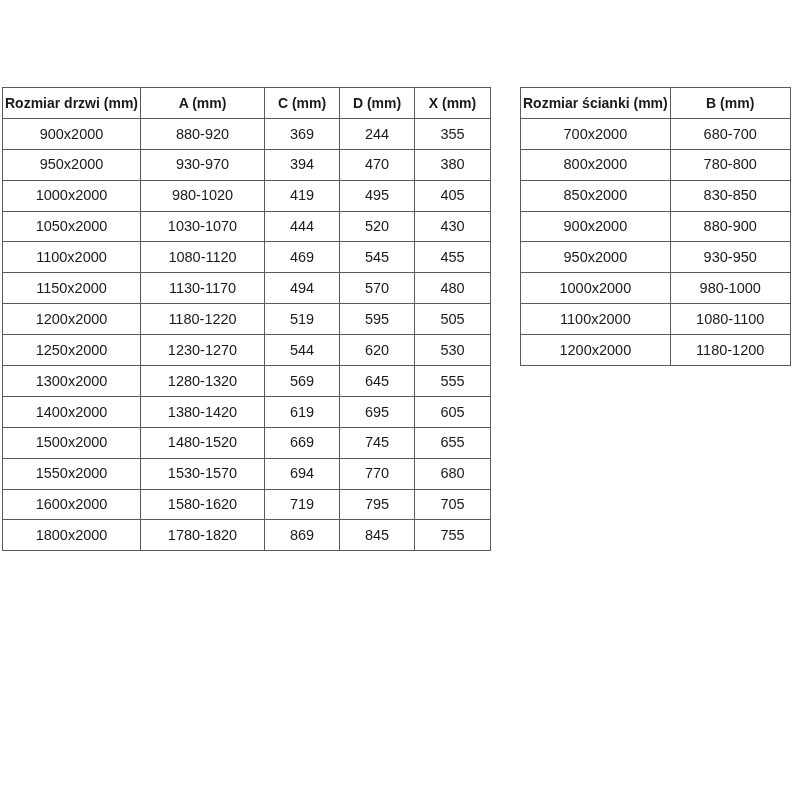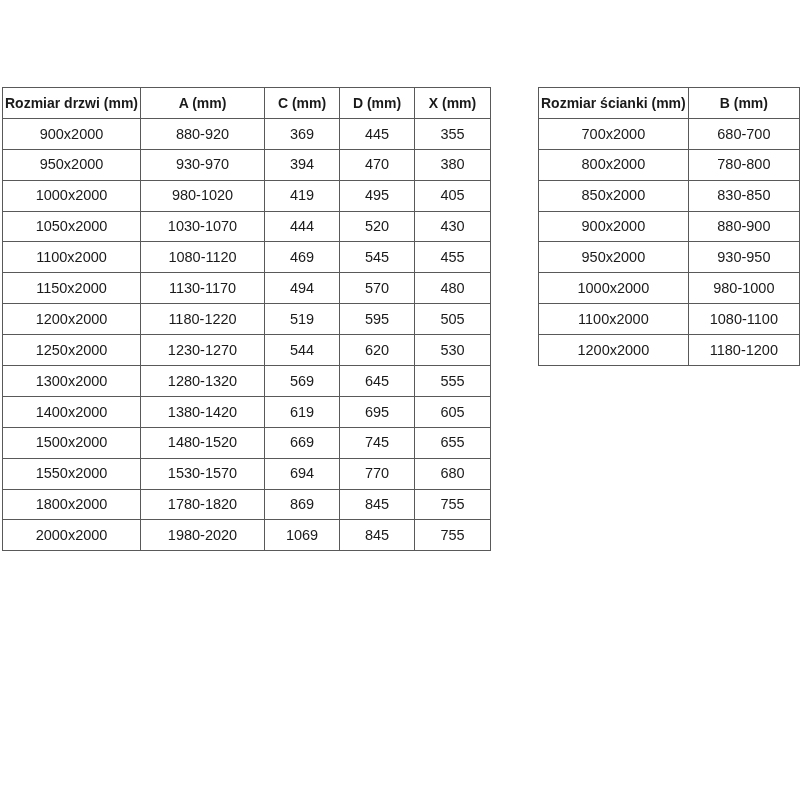--- a/index.html
+++ b/index.html
@@ -15,21 +15,21 @@
     font-family: "Liberation Sans", sans-serif;
     color: #1a1a1a;
   }
   table.spec-table {
     position: absolute;
     border-collapse: collapse;
     table-layout: fixed;
     padding-left: 39px;
   }
   table.spec-table.left  { left: 2px;   top: 87px; }
-  table.spec-table.right { left: 538px; top: 87px; }
+  table.spec-table.right { left: 520px; top: 87px; }
   table.spec-table th,
   table.spec-table td {
     border: 1px solid #595959;
     height: 29.9px;
     padding: 0 2px;
     text-align: center;
     vertical-align: middle;
     font-size: 14.5px;
     line-height: 1;
     overflow: hidden;
@@ -60,21 +60,21 @@
           <th>C (mm)</th>
           <th>D (mm)</th>
           <th>X (mm)</th>
         </tr>
       </thead>
       <tbody>
         <tr>
           <td>900x2000</td>
           <td>880-920</td>
           <td>369</td>
-          <td>445</td>
+          <td>244</td>
           <td>355</td>
         </tr>
         <tr>
           <td>950x2000</td>
           <td>930-970</td>
           <td>394</td>
           <td>470</td>
           <td>380</td>
         </tr>
         <tr>
@@ -141,30 +141,30 @@
           <td>655</td>
         </tr>
         <tr>
           <td>1550x2000</td>
           <td>1530-1570</td>
           <td>694</td>
           <td>770</td>
           <td>680</td>
         </tr>
         <tr>
+          <td>1600x2000</td>
+          <td>1580-1620</td>
+          <td>719</td>
+          <td>795</td>
+          <td>705</td>
+        </tr>
+        <tr>
           <td>1800x2000</td>
           <td>1780-1820</td>
           <td>869</td>
-          <td>845</td>
-          <td>755</td>
-        </tr>
-        <tr>
-          <td>2000x2000</td>
-          <td>1980-2020</td>
-          <td>1069</td>
           <td>845</td>
           <td>755</td>
         </tr>
       </tbody>
     </table>
 
   <table class="spec-table right">
     <colgroup>
       <col style="width:140px">
       <col style="width:120px">

